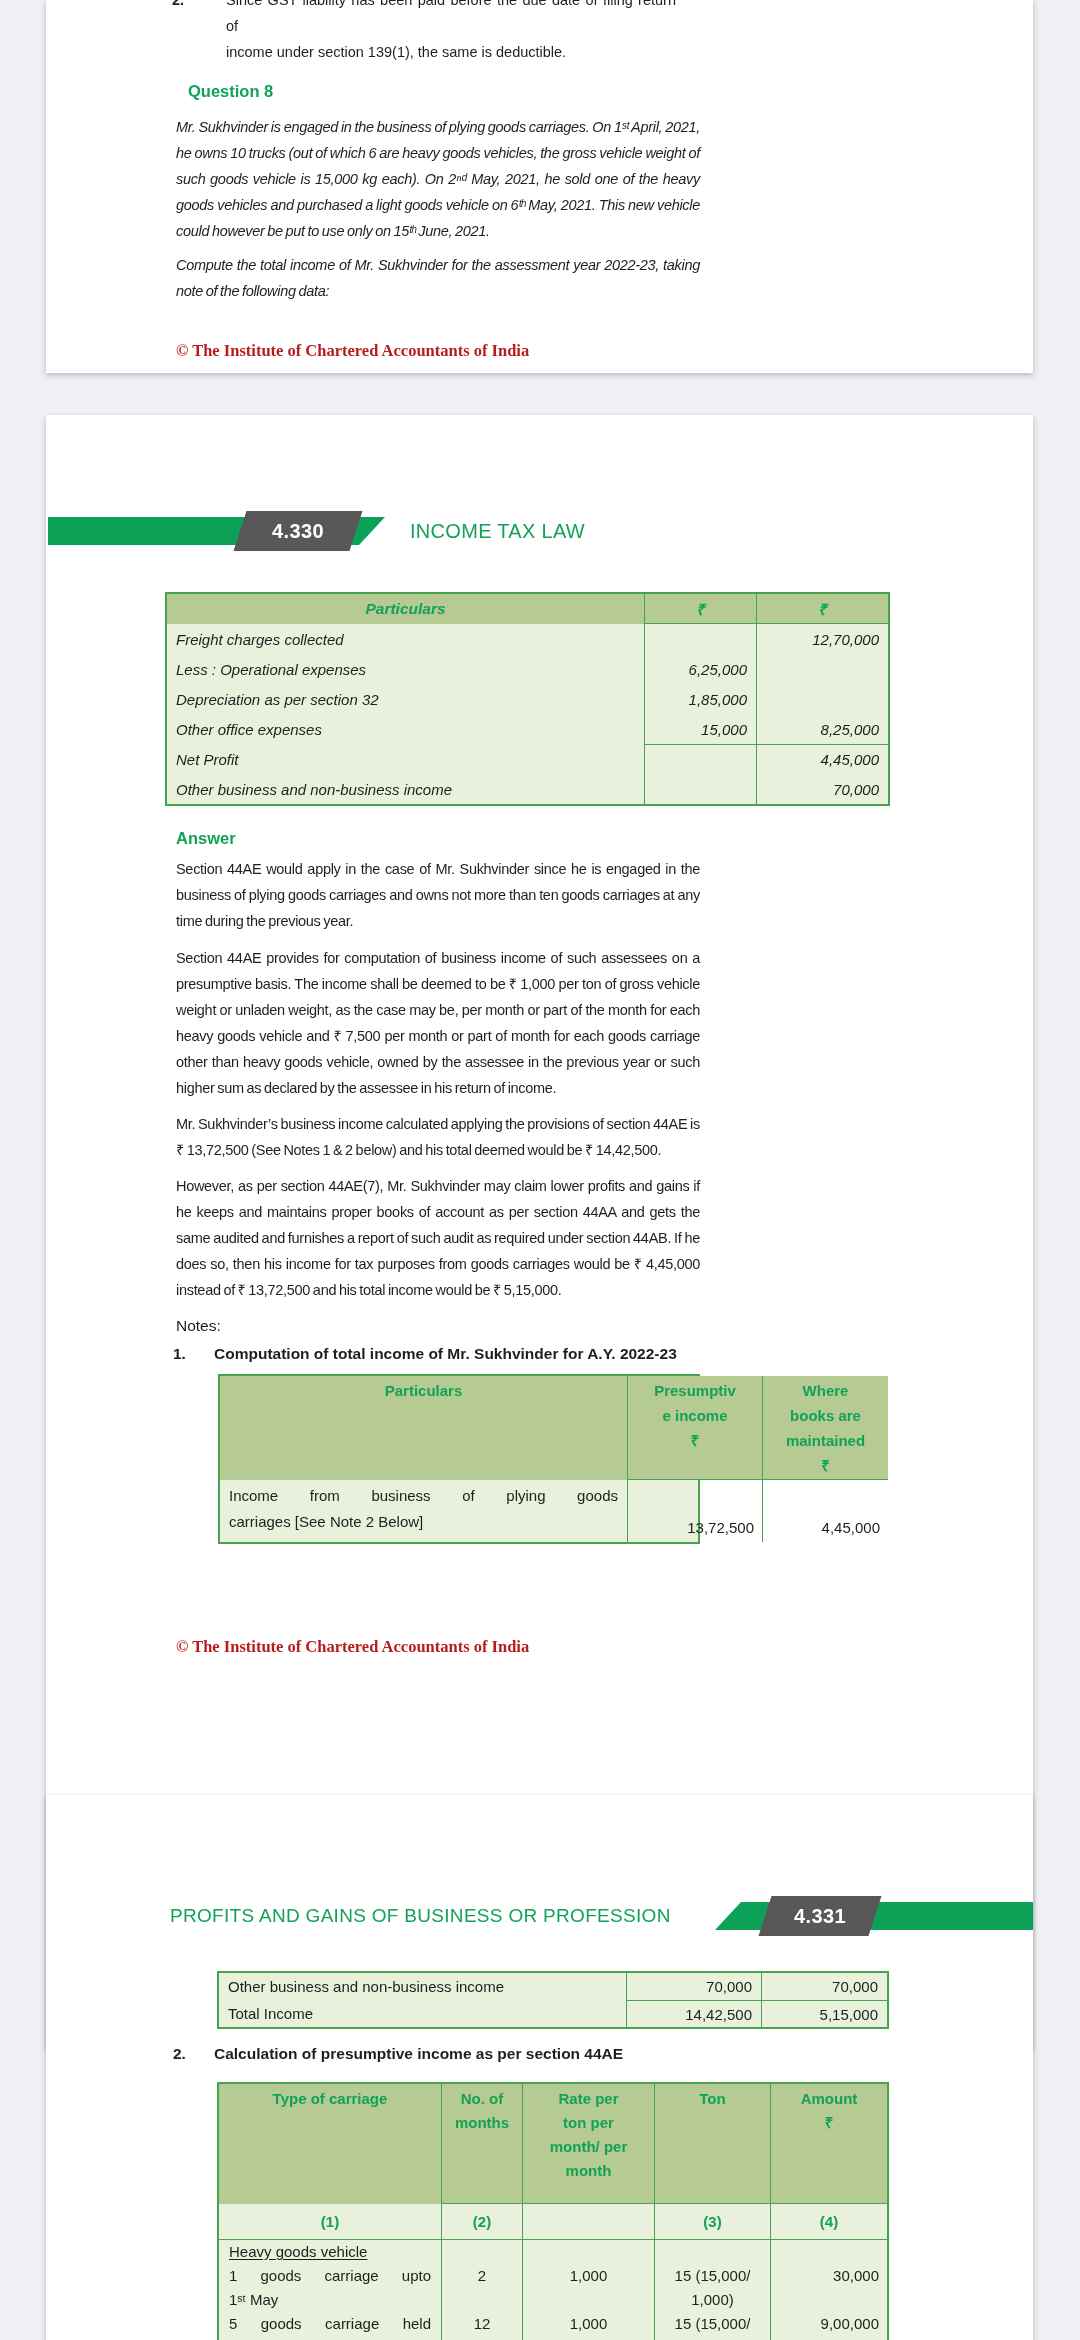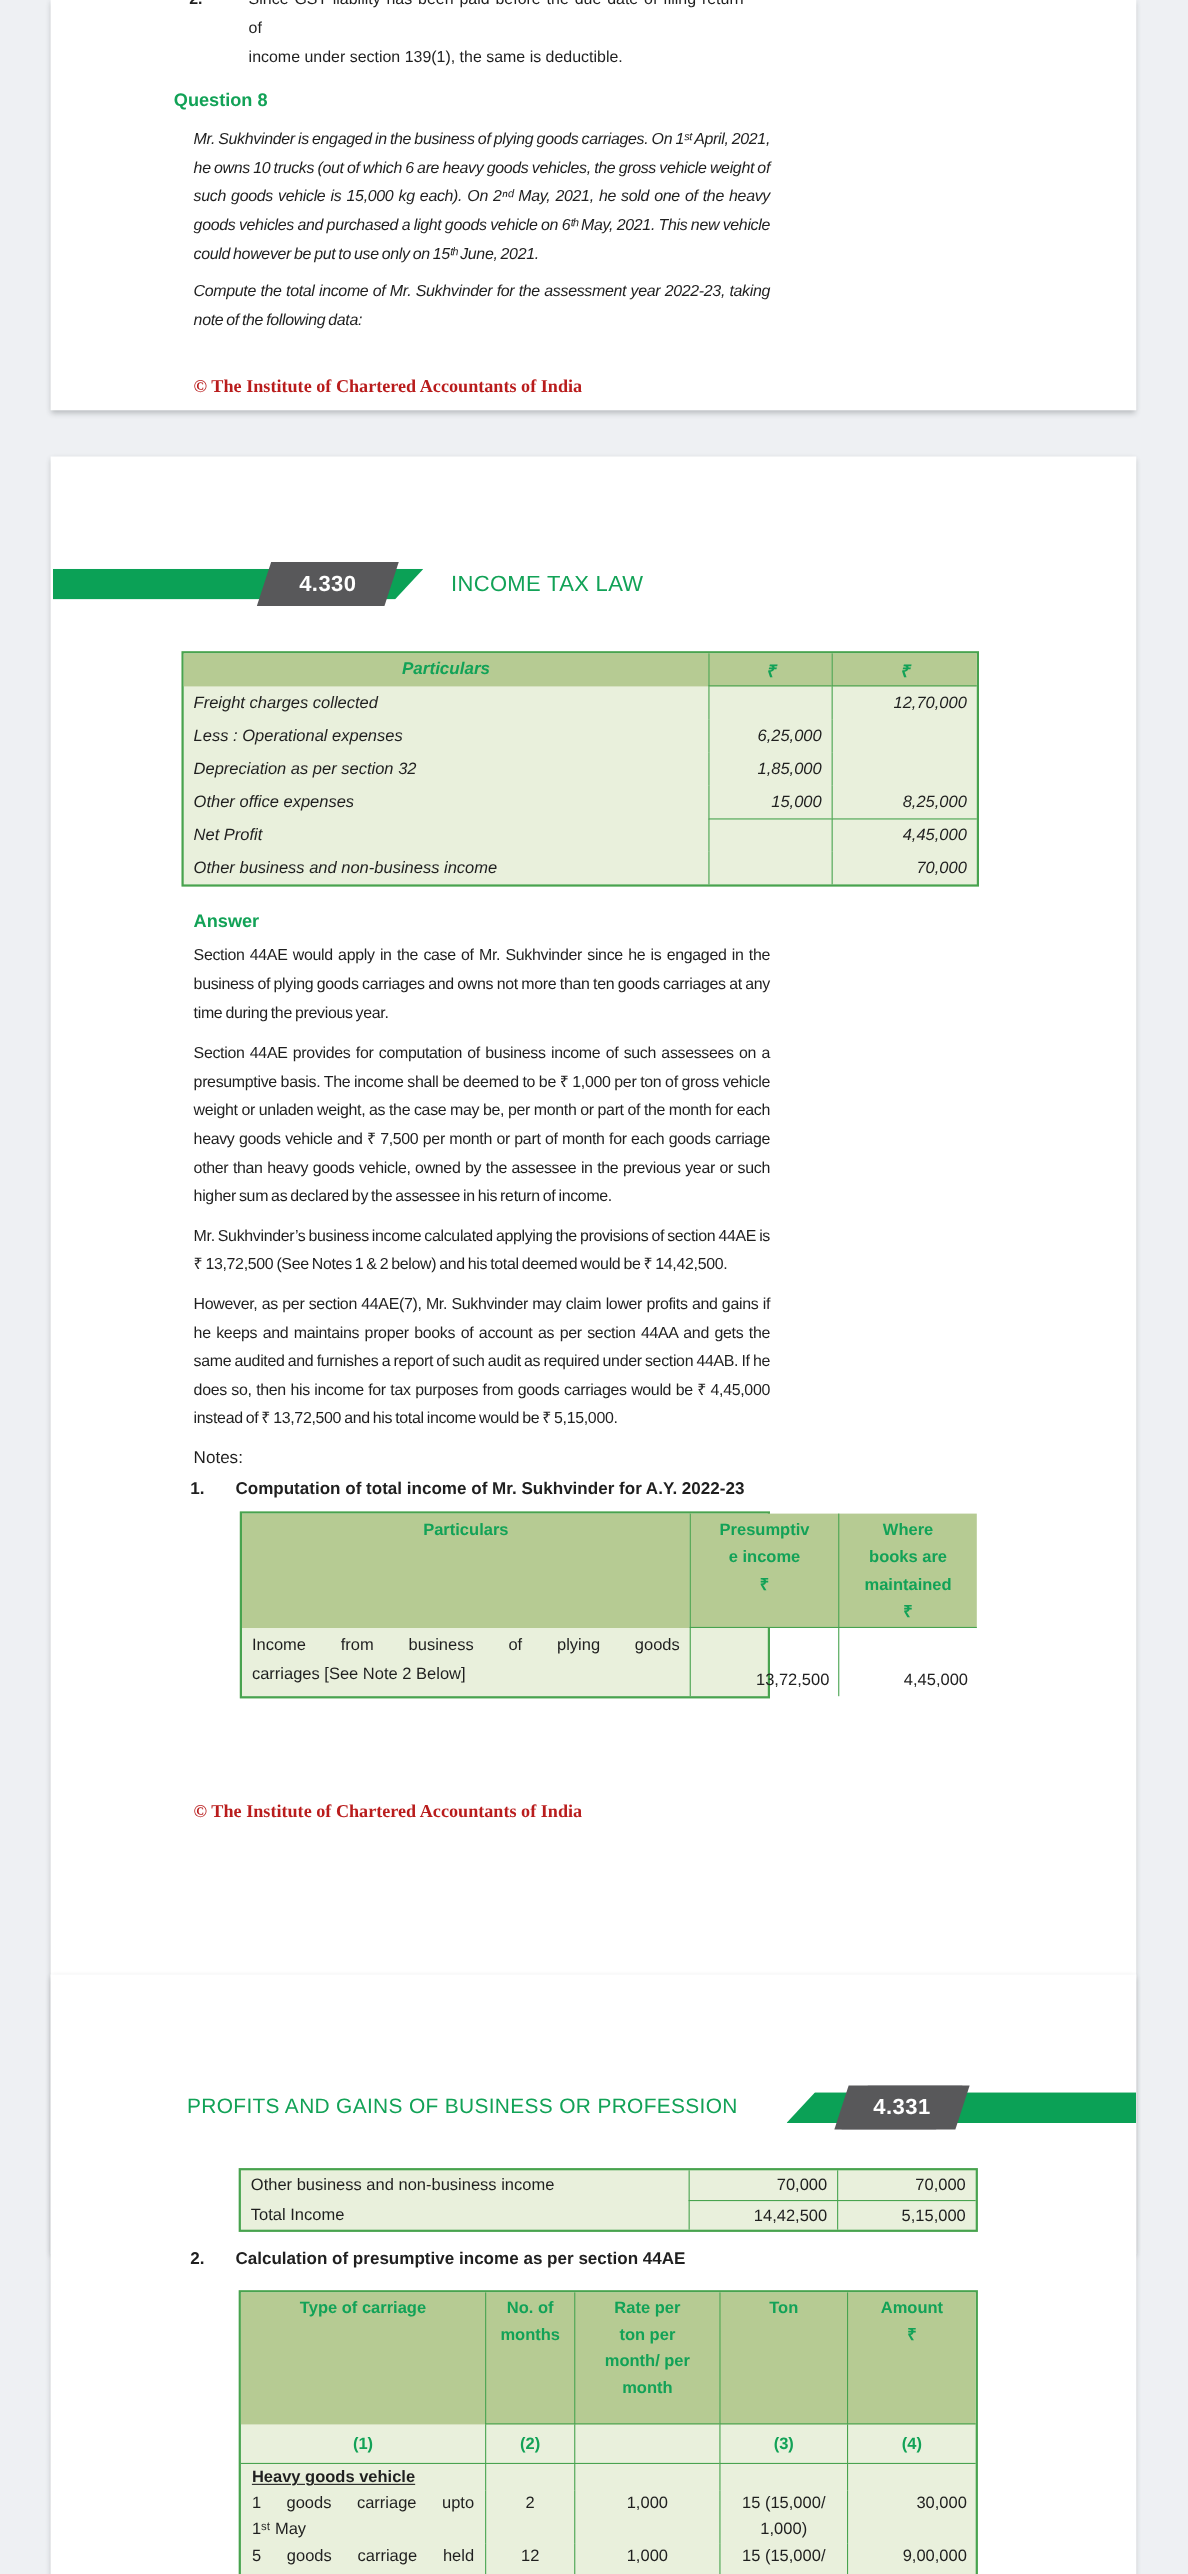--- a/index.html
+++ b/index.html
@@ -65,21 +65,21 @@
 
   .tc{grid-template-columns:407px 135px 126px;grid-template-rows:27px 27px;font-size:15px}
 
   .t4{grid-template-columns:222px 81px 132px 116px 117px;
       grid-template-rows:120px 36px 24px 48px 48px 48px;font-size:15px}
   .t4h{padding-top:3px;text-align:center;font-size:15px;line-height:24px}
   .t4sub{display:flex;align-items:center;justify-content:center;font-weight:bold;color:var(--accent_green)}
   .t4c{line-height:24px;padding:0 10px}
   .t4n{line-height:24px;text-align:center}
   .t4a{line-height:24px;text-align:right;padding-right:8px}
-  .ul{font-weight:bold;text-decoration:underline;text-underline-offset:2px}
+  .ul{font-weight:normal;text-decoration:underline;text-underline-offset:2px}
 
   .flow{position:absolute;left:130px;top:414px;width:524px}
   .numhead{display:flex;font-weight:bold;font-size:15.5px;color:var(--ink);line-height:26px}
   .numhead .n{width:41px;margin-left:-3px;flex:none}
 
   .item2{position:absolute;top:-13px;left:126px;display:flex;font-size:14.5px;line-height:26px}
   .item2 .n{width:54px;font-weight:bold;flex:none}
   .item2 .t{width:450px}
   .item2 .l1{text-align:justify;text-align-last:justify}
 </style>
@@ -88,21 +88,21 @@
 
 <div class="page" id="page1">
   <div class="item2">
     <div class="n">2.</div>
     <div class="t">
       <div class="l1">Since GST liability has been paid before the due date of filing return of</div>
       <div>income under section 139(1), the same is deductible.</div>
     </div>
   </div>
 
-  <div class="shead" style="position:absolute;top:82px;left:112px">Question 8</div>
+  <div class="shead" style="position:absolute;top:82px;left:142px">Question 8</div>
 
   <div class="para it" style="position:absolute;top:114px;left:130px;width:524px">Mr. Sukhvinder is engaged in the business of plying goods carriages. On 1ˢᵗ April, 2021, he owns 10 trucks (out of which 6 are heavy goods vehicles, the gross vehicle weight of such goods vehicle is 15,000 kg each). On 2ⁿᵈ May, 2021, he sold one of the heavy goods vehicles and purchased a light goods vehicle on 6ᵗʰ May, 2021. This new vehicle could however be put to use only on 15ᵗʰ June, 2021.</div>
 
   <div class="para it" style="position:absolute;top:252px;left:130px;width:524px">Compute the total income of Mr. Sukhvinder for the assessment year 2022-23, taking note of the following data:</div>
 
   <div class="serifFooter" style="position:absolute;top:341px;left:130px">© The Institute of Chartered Accountants of India</div>
 </div>
 
 <div class="page" id="page2">
   <div class="hbar rcut" style="left:2px;top:102px;width:337px"></div>

